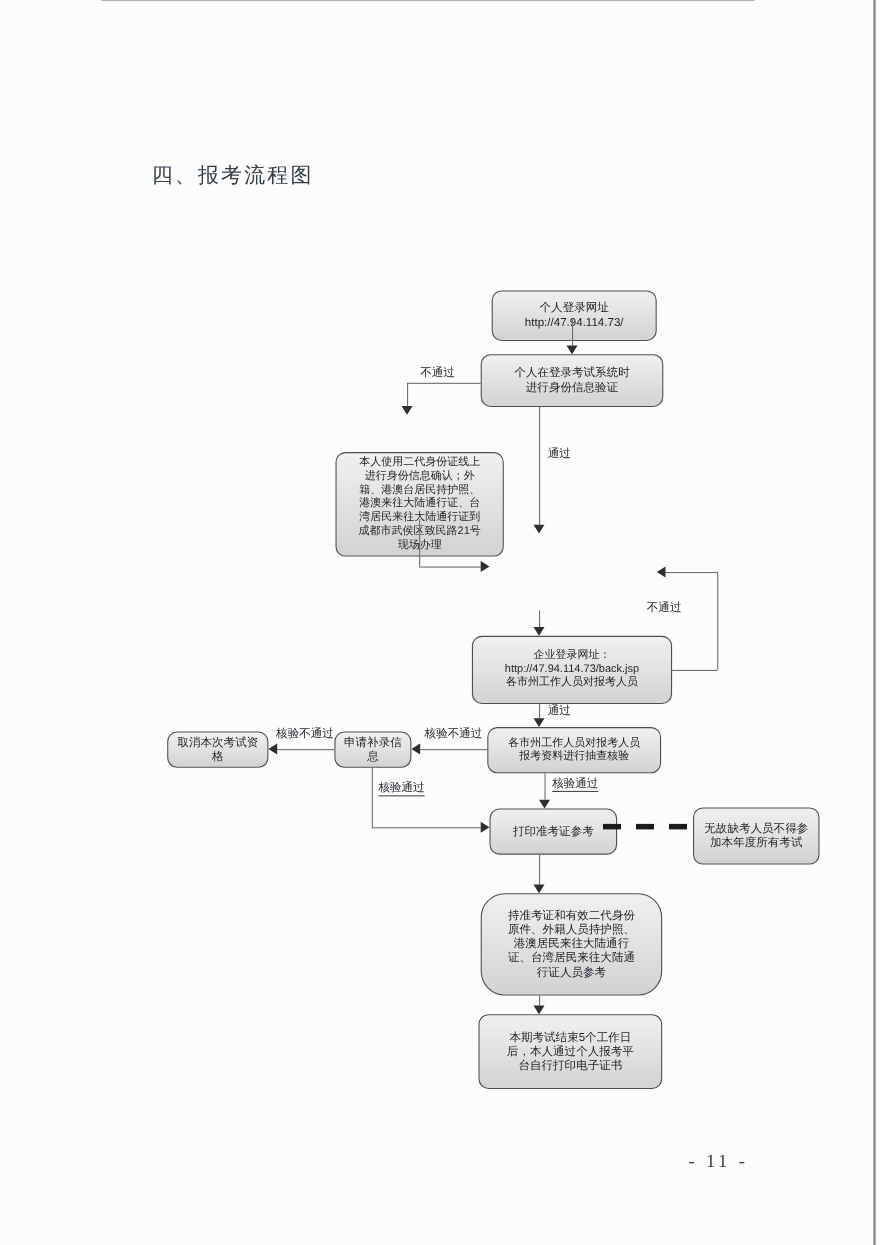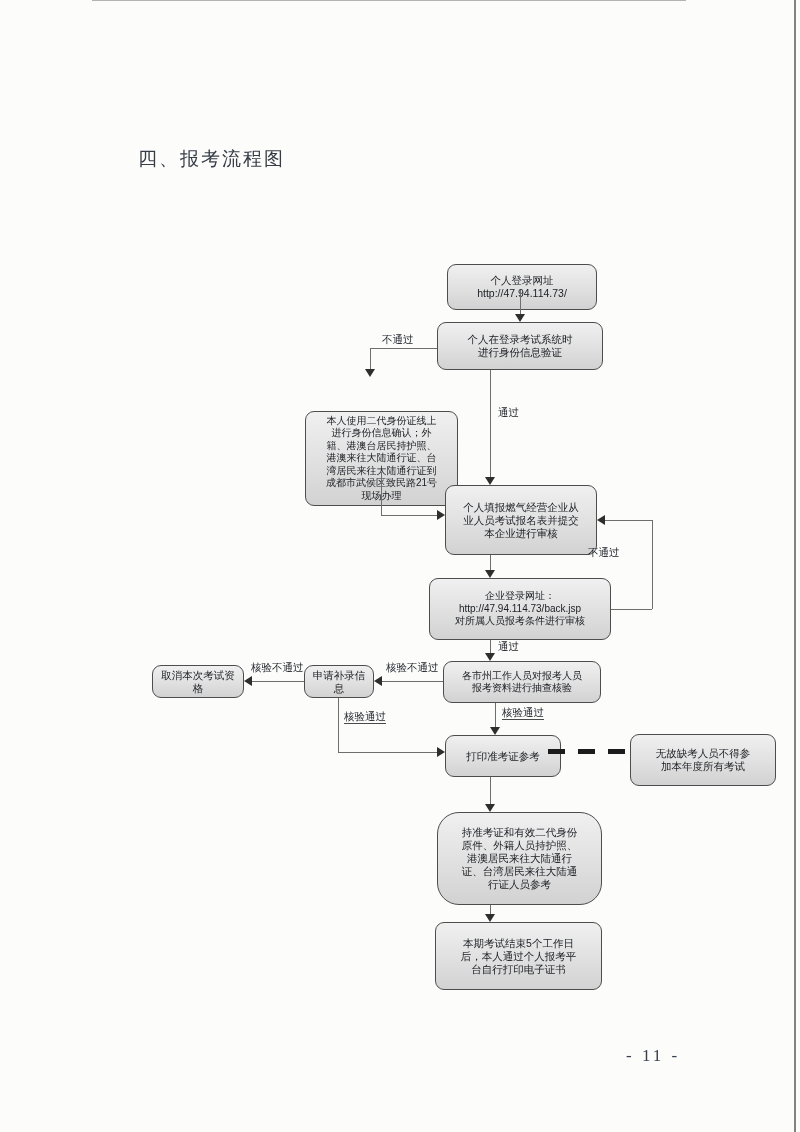--- a/index.html
+++ b/index.html
@@ -50,38 +50,35 @@
 进行身份信息验证</div>
 
   <div class="node fs10" style="left:305px;top:377px;width:153px;height:95px;margin-top:34px;">本人使用二代身份证线上
 进行身份信息确认；外
 籍、港澳台居民持护照、
 港澳来往大陆通行证、台
 湾居民来往大陆通行证到
 成都市武侯区致民路21号
 现场办理</div>
 
-  <div class="node" style="left:445px;top:485px;width:152px;height:70px;">个人填报燃气经营企业从
-业人员考试报名表并提交
-本企业进行审核</div>
 
   <div class="node fs10" style="left:429px;top:578px;width:182px;height:62px;">企业登录网址：
 http://47.94.114.73/back.jsp
-对所属人员报考条件进行审核</div>
+各市州工作人员对报考人员</div>
 
   <div class="node fs10" style="left:443px;top:661px;width:158px;height:42px;">各市州工作人员对报考人员
 报考资料进行抽查核验</div>
 
   <div class="node" style="left:304px;top:665px;width:70px;height:33px;">申请补录信息</div>
 
   <div class="node" style="left:152px;top:665px;width:92px;height:33px;">取消本次考试资格</div>
 
   <div class="node" style="left:445px;top:735px;width:116px;height:42px;">打印准考证参考</div>
 
-  <div class="node" style="left:630px;top:734px;width:146px;height:52px;">无故缺考人员不得参
+  <div class="node" style="left:630px;top:734px;width:115px;height:52px;">无故缺考人员不得参
 加本年度所有考试</div>
 
   <div class="node" style="left:437px;top:812px;width:165px;height:93px;border-radius:22px;">持准考证和有效二代身份
 原件、外籍人员持护照、
 港澳居民来往大陆通行
 证、台湾居民来往大陆通
 行证人员参考</div>
 
   <div class="node" style="left:435px;top:922px;width:167px;height:68px;">本期考试结束5个工作日
 后，本人通过个人报考平

